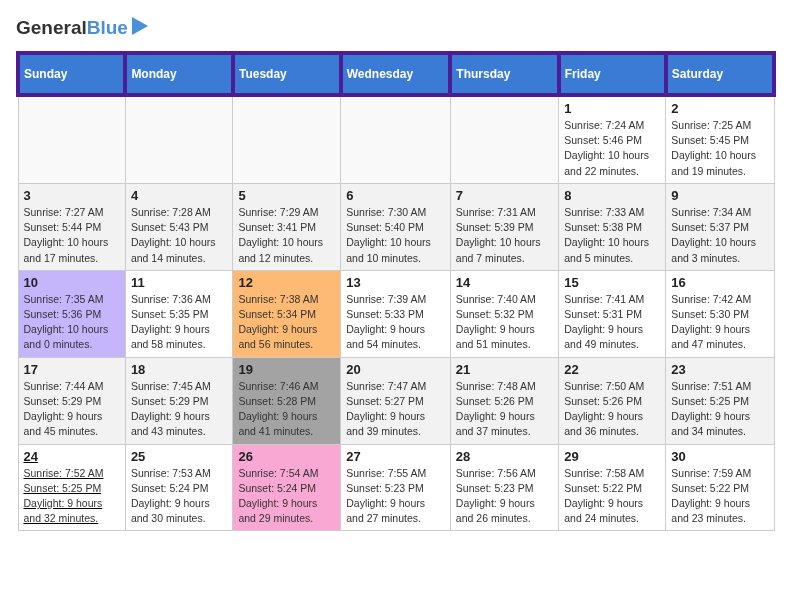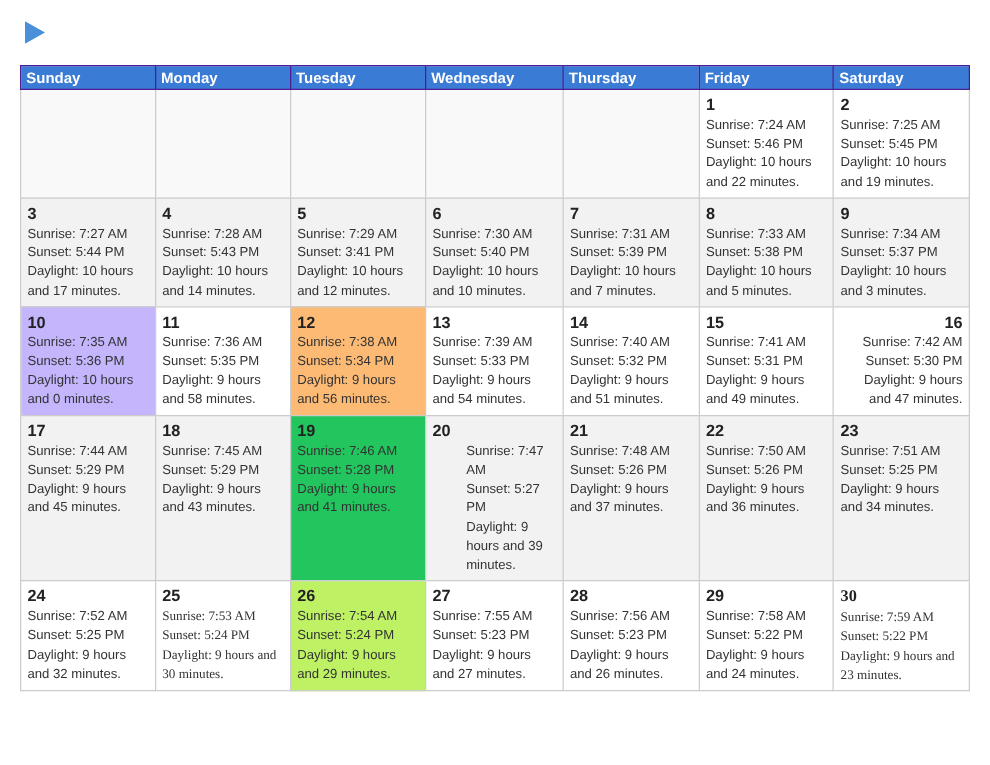--- a/index.html
+++ b/index.html
@@ -33,25 +33,25 @@
       color: #555;
     }
     table {
       width: 100%;
       border-collapse: collapse;
       font-size: 11px;
     }
     th {
       background: #3a7bd5;
       color: #fff;
-      padding: 2px 4px;
+      padding: 12px 4px;
       text-align: left;
       font-size: 12px;
       font-weight: bold;
-      border: 1px solid #4c1d95;
+      border: 4px solid #4c1d95;
     }
     td {
       border: 1px solid #ccc;
       vertical-align: top;
       padding: 4px 5px;
       width: 113px;
       min-height: 80px;
       background: #fff;
     }
     td.empty {
@@ -70,20 +70,23 @@
       line-height: 1.45;
     }
   </style>
 </head>
 <body>
 
 <div class="header">
   <div class="logo">
     <div>
       <div style="display:flex;align-items:center;">
+        <div style="font-size:19px;font-weight:bold;color:#333;line-height:1.15;">
+          <span style="color:#333;">General</span><span style="color:#4a90d9;">Blue</span>
+        </div>
         <div style="margin-left:4px;margin-top:1px;">
           <svg width="16" height="18" viewBox="0 0 16 18">
               <polygon points="0,0 16,9 0,18" fill="#4a90d9"></polygon>
             </svg>
         </div>
       </div>
     </div>
   </div>
   <div class="title-block">
     <div class="month-title"></div>
@@ -197,49 +200,49 @@
           <div class="day-info" style="white-space: pre-line;">Sunrise: 7:40 AM
 Sunset: 5:32 PM
 Daylight: 9 hours and 51 minutes.</div>
         </td>
         <td style="background: rgb(255, 255, 255);">
           <span class="day-num">15</span>
           <div class="day-info" style="white-space: pre-line;">Sunrise: 7:41 AM
 Sunset: 5:31 PM
 Daylight: 9 hours and 49 minutes.</div>
         </td>
-        <td style="background: rgb(255, 255, 255); text-align: right;">
+        <td style="background: rgb(255, 255, 255);">
           <span class="day-num">16</span>
           <div class="day-info" style="white-space: pre-line;">Sunrise: 7:42 AM
 Sunset: 5:30 PM
 Daylight: 9 hours and 47 minutes.</div>
         </td>
       </tr>
       <tr>
         <td style="background: rgb(242, 242, 242);">
           <span class="day-num">17</span>
           <div class="day-info" style="white-space: pre-line;">Sunrise: 7:44 AM
 Sunset: 5:29 PM
 Daylight: 9 hours and 45 minutes.</div>
         </td>
         <td style="background: rgb(242, 242, 242);">
           <span class="day-num">18</span>
           <div class="day-info" style="white-space: pre-line;">Sunrise: 7:45 AM
 Sunset: 5:29 PM
 Daylight: 9 hours and 43 minutes.</div>
         </td>
-        <td style="background: #22c55e;">
+        <td style="background: #a3a3a3;">
           <span class="day-num">19</span>
           <div class="day-info" style="white-space: pre-line;">Sunrise: 7:46 AM
 Sunset: 5:28 PM
 Daylight: 9 hours and 41 minutes.</div>
         </td>
         <td style="background: rgb(242, 242, 242);">
           <span class="day-num">20</span>
-          <div class="day-info" style="white-space: pre-line; margin-left: 27px;">Sunrise: 7:47 AM
+          <div class="day-info" style="white-space: pre-line;">Sunrise: 7:47 AM
 Sunset: 5:27 PM
 Daylight: 9 hours and 39 minutes.</div>
         </td>
         <td style="background: rgb(242, 242, 242);">
           <span class="day-num">21</span>
           <div class="day-info" style="white-space: pre-line;">Sunrise: 7:48 AM
 Sunset: 5:26 PM
 Daylight: 9 hours and 37 minutes.</div>
         </td>
         <td style="background: rgb(242, 242, 242);">
@@ -249,33 +252,33 @@
 Daylight: 9 hours and 36 minutes.</div>
         </td>
         <td style="background: rgb(242, 242, 242);">
           <span class="day-num">23</span>
           <div class="day-info" style="white-space: pre-line;">Sunrise: 7:51 AM
 Sunset: 5:25 PM
 Daylight: 9 hours and 34 minutes.</div>
         </td>
       </tr>
       <tr>
-        <td style="background: rgb(255, 255, 255);">
+        <td style="background: rgb(255, 255, 255); text-decoration: underline;">
           <span class="day-num">24</span>
           <div class="day-info" style="white-space: pre-line;">Sunrise: 7:52 AM
 Sunset: 5:25 PM
 Daylight: 9 hours and 32 minutes.</div>
         </td>
         <td style="background: rgb(255, 255, 255);">
           <span class="day-num">25</span>
-          <div class="day-info" style="white-space: pre-line; font-family: Liberation Serif, serif;">Sunrise: 7:53 AM
+          <div class="day-info" style="white-space: pre-line;">Sunrise: 7:53 AM
 Sunset: 5:24 PM
 Daylight: 9 hours and 30 minutes.</div>
         </td>
-        <td style="background: #bef264;">
+        <td style="background: #f9a8d4;">
           <span class="day-num">26</span>
           <div class="day-info" style="white-space: pre-line;">Sunrise: 7:54 AM
 Sunset: 5:24 PM
 Daylight: 9 hours and 29 minutes.</div>
         </td>
         <td style="background: rgb(255, 255, 255);">
           <span class="day-num">27</span>
           <div class="day-info" style="white-space: pre-line;">Sunrise: 7:55 AM
 Sunset: 5:23 PM
 Daylight: 9 hours and 27 minutes.</div>
@@ -285,21 +288,21 @@
           <div class="day-info" style="white-space: pre-line;">Sunrise: 7:56 AM
 Sunset: 5:23 PM
 Daylight: 9 hours and 26 minutes.</div>
         </td>
         <td style="background: rgb(255, 255, 255);">
           <span class="day-num">29</span>
           <div class="day-info" style="white-space: pre-line;">Sunrise: 7:58 AM
 Sunset: 5:22 PM
 Daylight: 9 hours and 24 minutes.</div>
         </td>
-        <td style="background: rgb(255, 255, 255); font-family: Liberation Serif, serif;">
+        <td style="background: rgb(255, 255, 255);">
           <span class="day-num">30</span>
           <div class="day-info" style="white-space: pre-line;">Sunrise: 7:59 AM
 Sunset: 5:22 PM
 Daylight: 9 hours and 23 minutes.</div>
         </td>
       </tr>
     </tbody>
 </table>
 
 </body></html>

